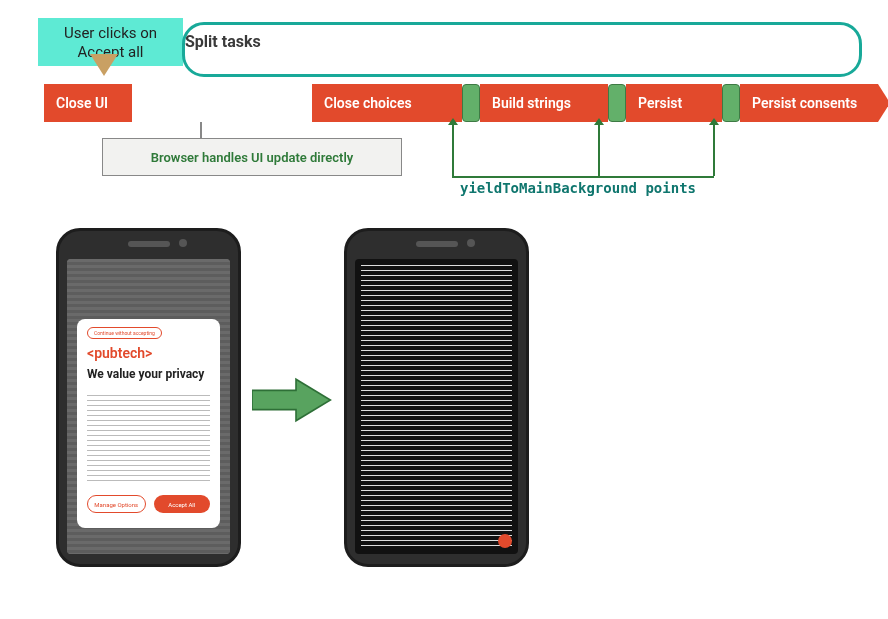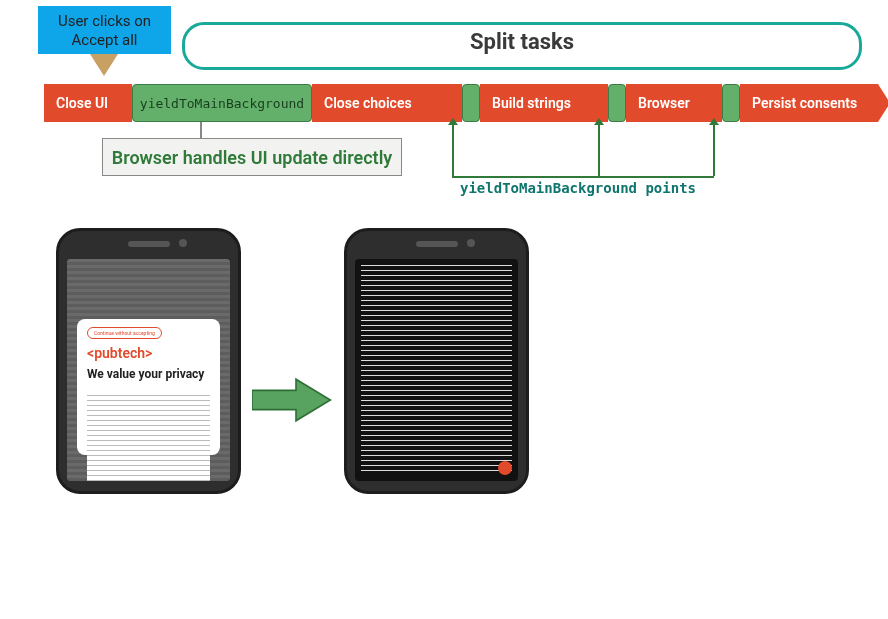--- a/index.html
+++ b/index.html
@@ -10,24 +10,24 @@
     background: #fff;
     width: 888px;
     height: 619px;
     position: relative;
   }
 
   
   .callout {
     position: absolute;
     left: 38px;
-    top: 6px;
-    width: 133px;
+    top: 18px;
+    width: 145px;
     height: 48px;
-    background: #0ea5e9;
+    background: #5eead4;
     text-align: center;
     font-size: 15px;
     line-height: 1.25;
     padding-top: 6px;
     color: #222;
   }
   .callout-tail {
     position: absolute;
     left: 90px;
     top: 54px;
@@ -36,26 +36,26 @@
     border-right: 14px solid transparent;
     border-top: 22px solid #c9a063;
   }
 
   
   .split-pill {
     position: absolute;
     left: 182px;
     top: 22px;
     width: 680px;
-    height: 48px;
+    height: 55px;
     border: 3px solid #18a999;
     border-radius: 22px;
-    text-align: center;
+    text-align: left;
     font-weight: 700;
-    font-size: 22px;
+    font-size: 16px;
     line-height: 34px;
     color: #3a3a3a;
     background: #fff;
   }
 
   
   .timeline {
     position: absolute;
     left: 44px;
     top: 84px;
@@ -103,21 +103,21 @@
   .handles-box {
     position: absolute;
     left: 102px;
     top: 138px;
     width: 300px;
     height: 38px;
     border: 1px solid #888;
     background: #f2f2f0;
     color: #2f7a39;
     font-weight: 600;
-    font-size: 18px;
+    font-size: 13px;
     display: flex;
     align-items: center;
     justify-content: center;
   }
   .handles-connector {
     position: absolute;
     left: 200px;
     top: 122px;
     width: 2px;
     height: 16px;
@@ -147,21 +147,21 @@
     left: -4px;
     border-left: 5px solid transparent;
     border-right: 5px solid transparent;
     border-bottom: 7px solid #2f7a39;
   }
 
   
   .phone {
     position: absolute;
     width: 185px;
-    height: 266px;
+    height: 339px;
     background: #2e2e2e;
     border-radius: 24px;
     border: 3px solid #1d1d1d;
     overflow: hidden;
   }
   .phone-notch {
     position: absolute;
     top: 10px;
     left: 50%;
     transform: translateX(-50%);
@@ -285,33 +285,30 @@
 <div class="callout-tail"></div>
 
 <div class="split-pill">
   <span>Split tasks</span>
 </div>
 
 <div class="timeline">
   <div class="bar" style="left:0; width:88px;">
     <span>Close UI</span>
   </div>
-  <div class="chip" style="left:88px; width:180px;">
-    <span>yieldToMainBackground</span>
-  </div>
   <div class="bar" style="left:268px; width:150px;">
     <span>Close choices</span>
   </div>
   <div class="chip" style="left:418px; width:18px;"></div>
   <div class="bar" style="left:436px; width:128px;">
     <span>Build strings</span>
   </div>
   <div class="chip" style="left:564px; width:18px;"></div>
   <div class="bar" style="left:582px; width:96px;">
-    <span>Browser</span>
+    <span>Persist</span>
   </div>
   <div class="chip" style="left:678px; width:18px;"></div>
   <div class="bar bar-arrow" style="left:696px; width:138px;">
     <span>Persist consents</span>
   </div>
 </div>
 
 <div class="handles-connector"></div>
 <div class="handles-box">
   <span>Browser handles UI update directly</span>

